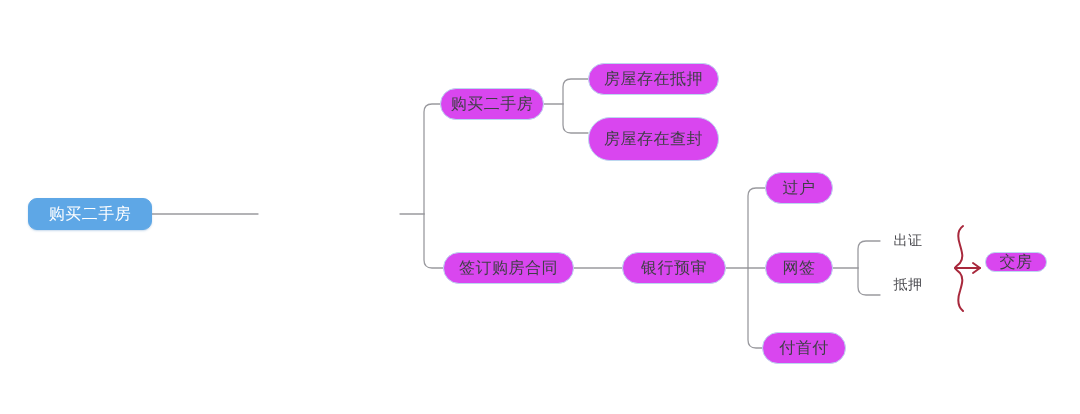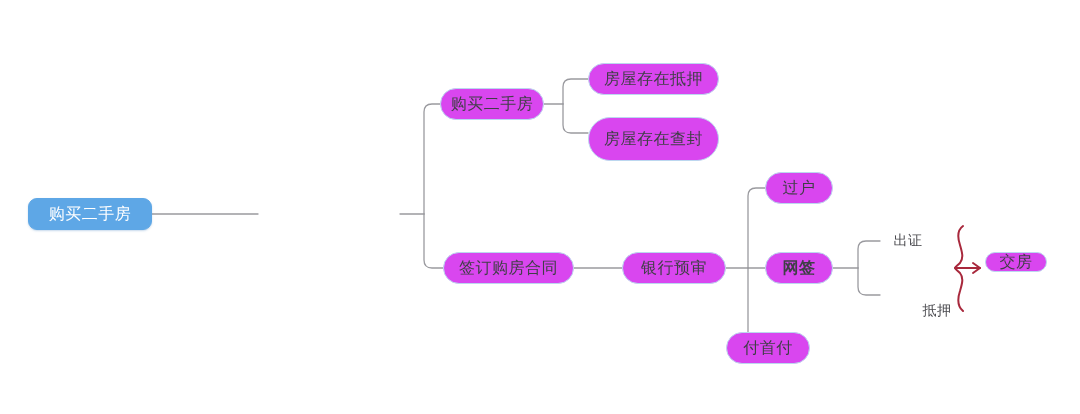--- a/index.html
+++ b/index.html
@@ -128,33 +128,33 @@
   </div>
 
   <div class="node node-box" style="left:443px; top:252px; width:131px; height:32px;">
     <span>签订购房合同</span>
   </div>
 
   <div class="node node-box" style="left:765px; top:172px; width:68px; height:32px;">
     <span>过户</span>
   </div>
 
-  <div class="node node-box" style="left:765px; top:252px; width:68px; height:32px;font-weight:bold;">
+  <div class="node node-box" style="left:765px; top:252px; width:68px; height:32px;">
     <span>网签</span>
   </div>
 
-  <div class="node node-box" style="left:726px; top:332px; width:84px; height:32px;">
+  <div class="node node-box" style="left:762px; top:332px; width:84px; height:32px;">
     <span>付首付</span>
   </div>
 
   <div class="node node-plain" style="left:884px; top:228px; width:48px; height:26px;">
     <span>出证</span>
   </div>
 
-  <div class="node node-plain" style="left:884px; top:298px; width:48px; height:26px;margin-left:29px;">
+  <div class="node node-plain" style="left:884px; top:272px; width:48px; height:26px;">
     <span>抵押</span>
   </div>
 
   <div class="node node-box" style="left:985px; top:252px; width:62px; height:20px;">
     <span>交房</span>
   </div>
 
 </div>
 
 </body></html>

